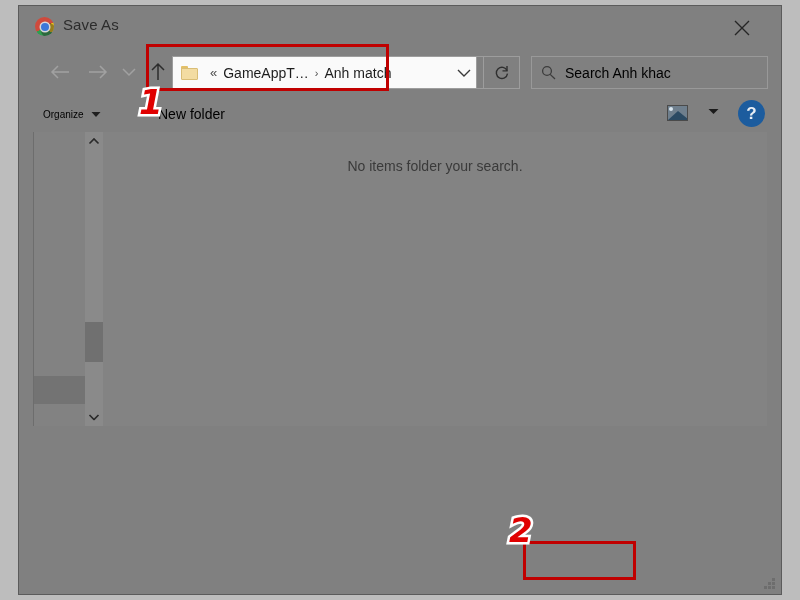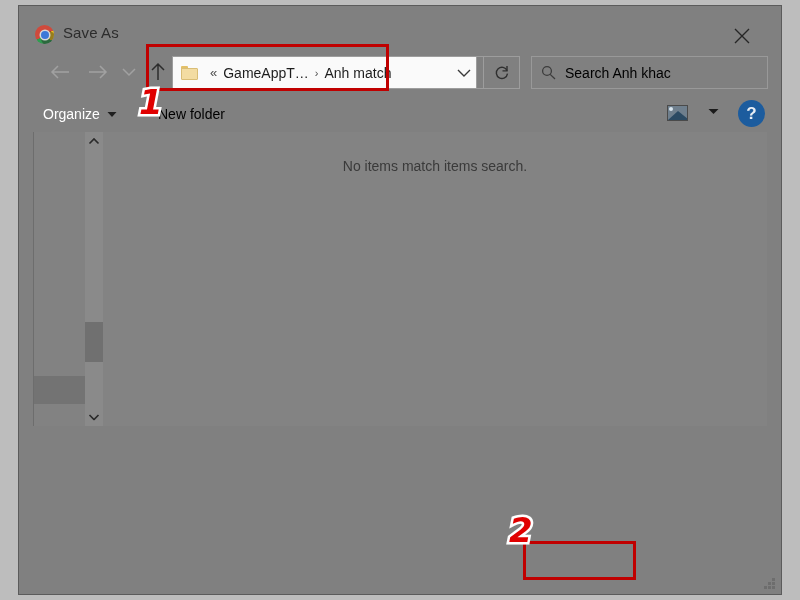--- a/index.html
+++ b/index.html
@@ -24,21 +24,20 @@
     background: #808080;
     border: 1px solid #5b5b5b;
     box-sizing: border-box;
   }
 
   
   .titlebar {
     position: absolute;
     left: 0; top: 0; right: 8px;
     height: 42px;
-    margin-top: 8px;
   }
   .chrome-icon {
     position: absolute;
     left: 16px; top: 11px;
     width: 19px; height: 19px;
     border-radius: 50%;
     background:
       conic-gradient(from -45deg,
         #cf4a3c 0deg 110deg,
         #f3c414 110deg 175deg,
@@ -174,21 +173,21 @@
     left: 0; top: 90px; right: 0;
     height: 36px;
   }
   .organize {
     position: absolute;
     left: 18px; top: 6px;
     height: 24px;
     display: flex; align-items: center;
     padding: 0 6px;
   }
-  .organize-label { font-size: 14px; color: #ffffff; }
+  .organize-label { font-size: 10px; color: #000000; }
   .organize .caret { margin-left: 7px; }
   .newfolder {
     position: absolute;
     left: 133px; top: 6px;
     height: 24px;
     display: flex; align-items: center;
     padding: 0 6px;
   }
   .newfolder-label { font-size: 14px; color: #000000; }
 
@@ -435,21 +434,21 @@
         </div>
         <div class="thumb"></div>
         <div class="arrow-down">
           <svg width="11" height="7" viewBox="0 0 11 7">
             <path d="M1 1.5 L5.5 6 L10 1.5" stroke="#2a2a2a" stroke-width="1.6" fill="none"></path>
           </svg>
         </div>
       </div>
 
       <div class="rightpane">
-        <div class="noitems">No items match items search.</div>
+        <div class="noitems">No items folder your search.</div>
       </div>
     </div>
 
     <div class="footer">
 
       <div class="grip">
         <i style="left:8px;top:0"></i>
         <i style="left:4px;top:4px"></i>
           <i style="left:8px;top:4px"></i>
         <i style="left:0;top:8px"></i>

